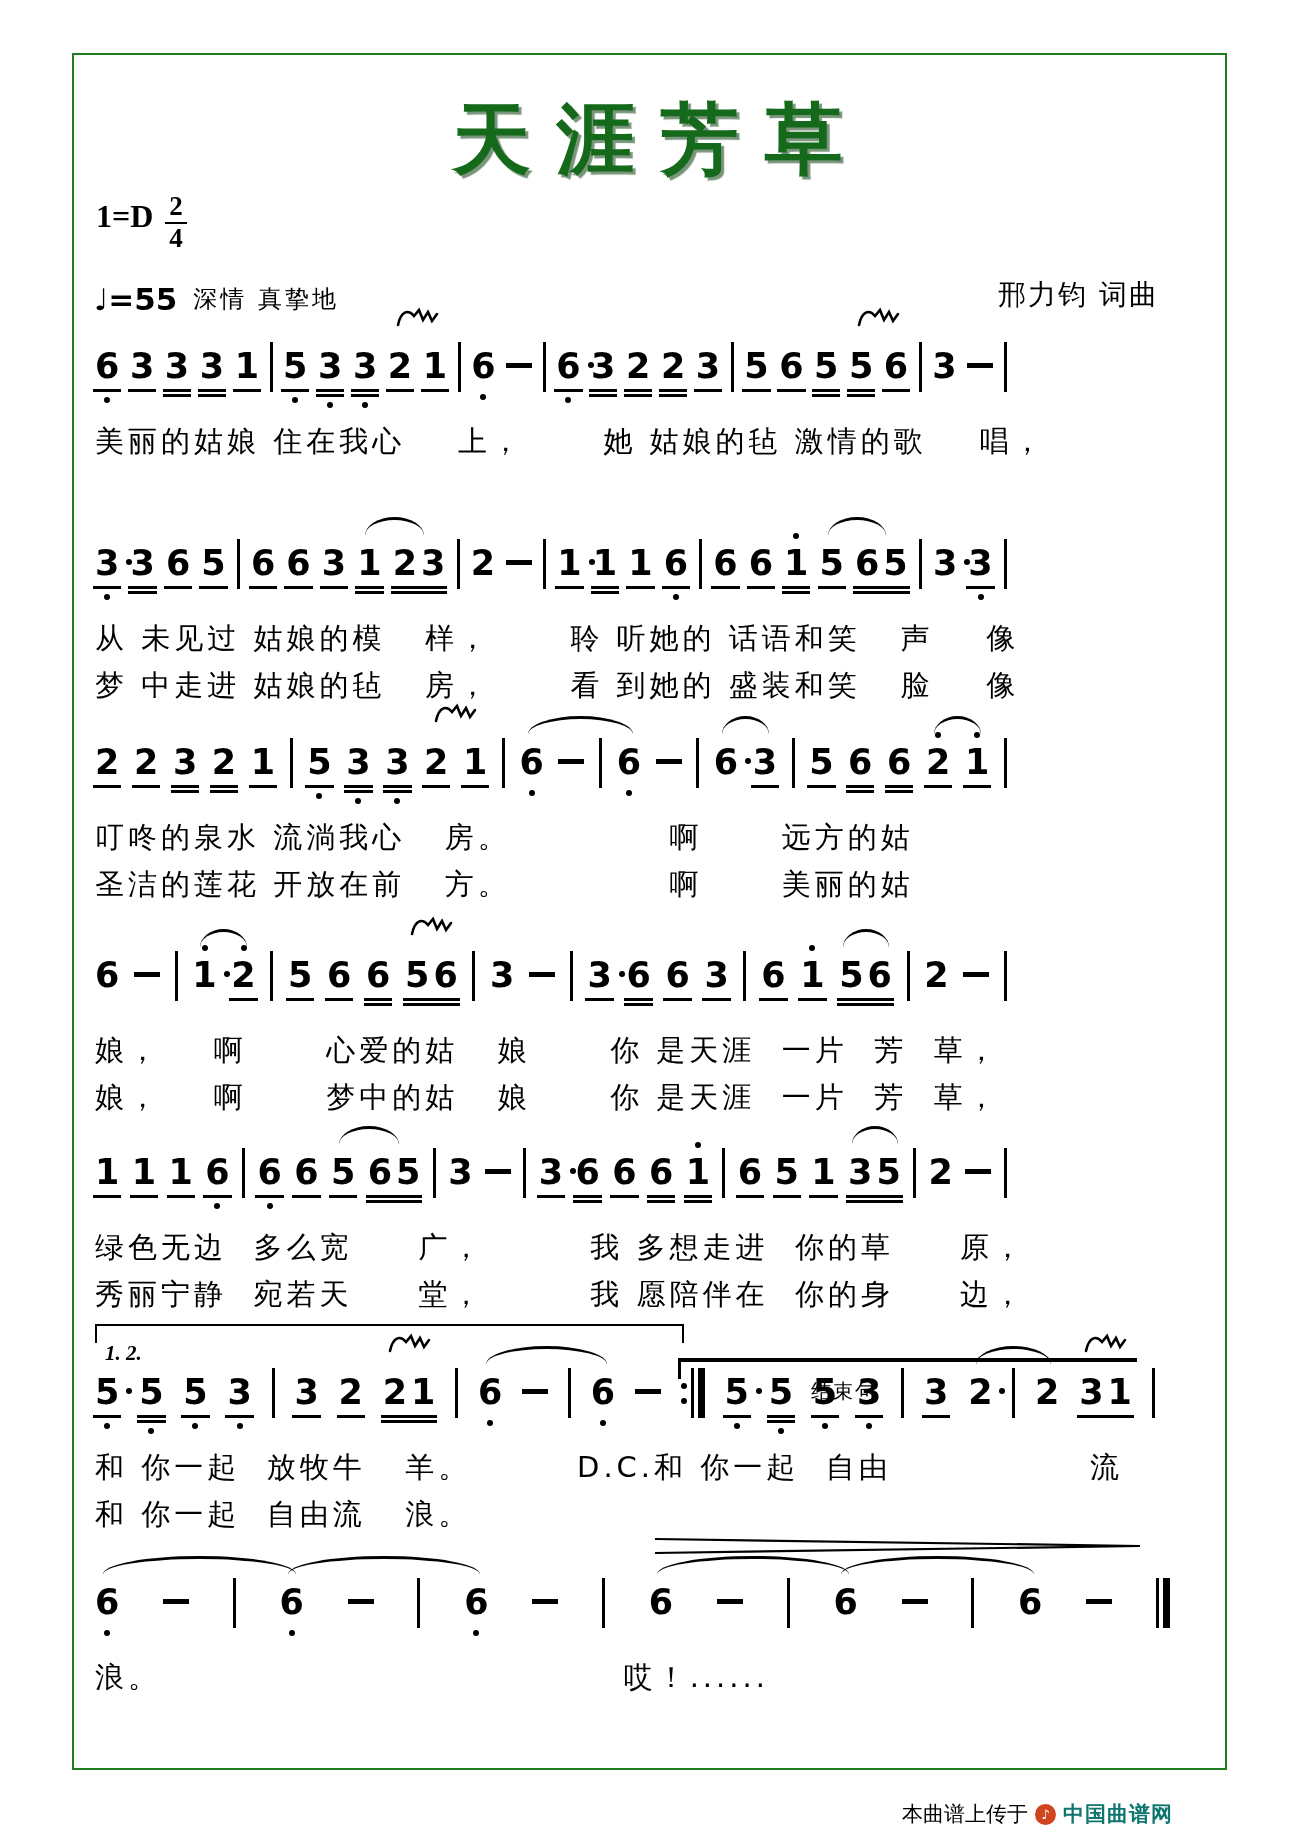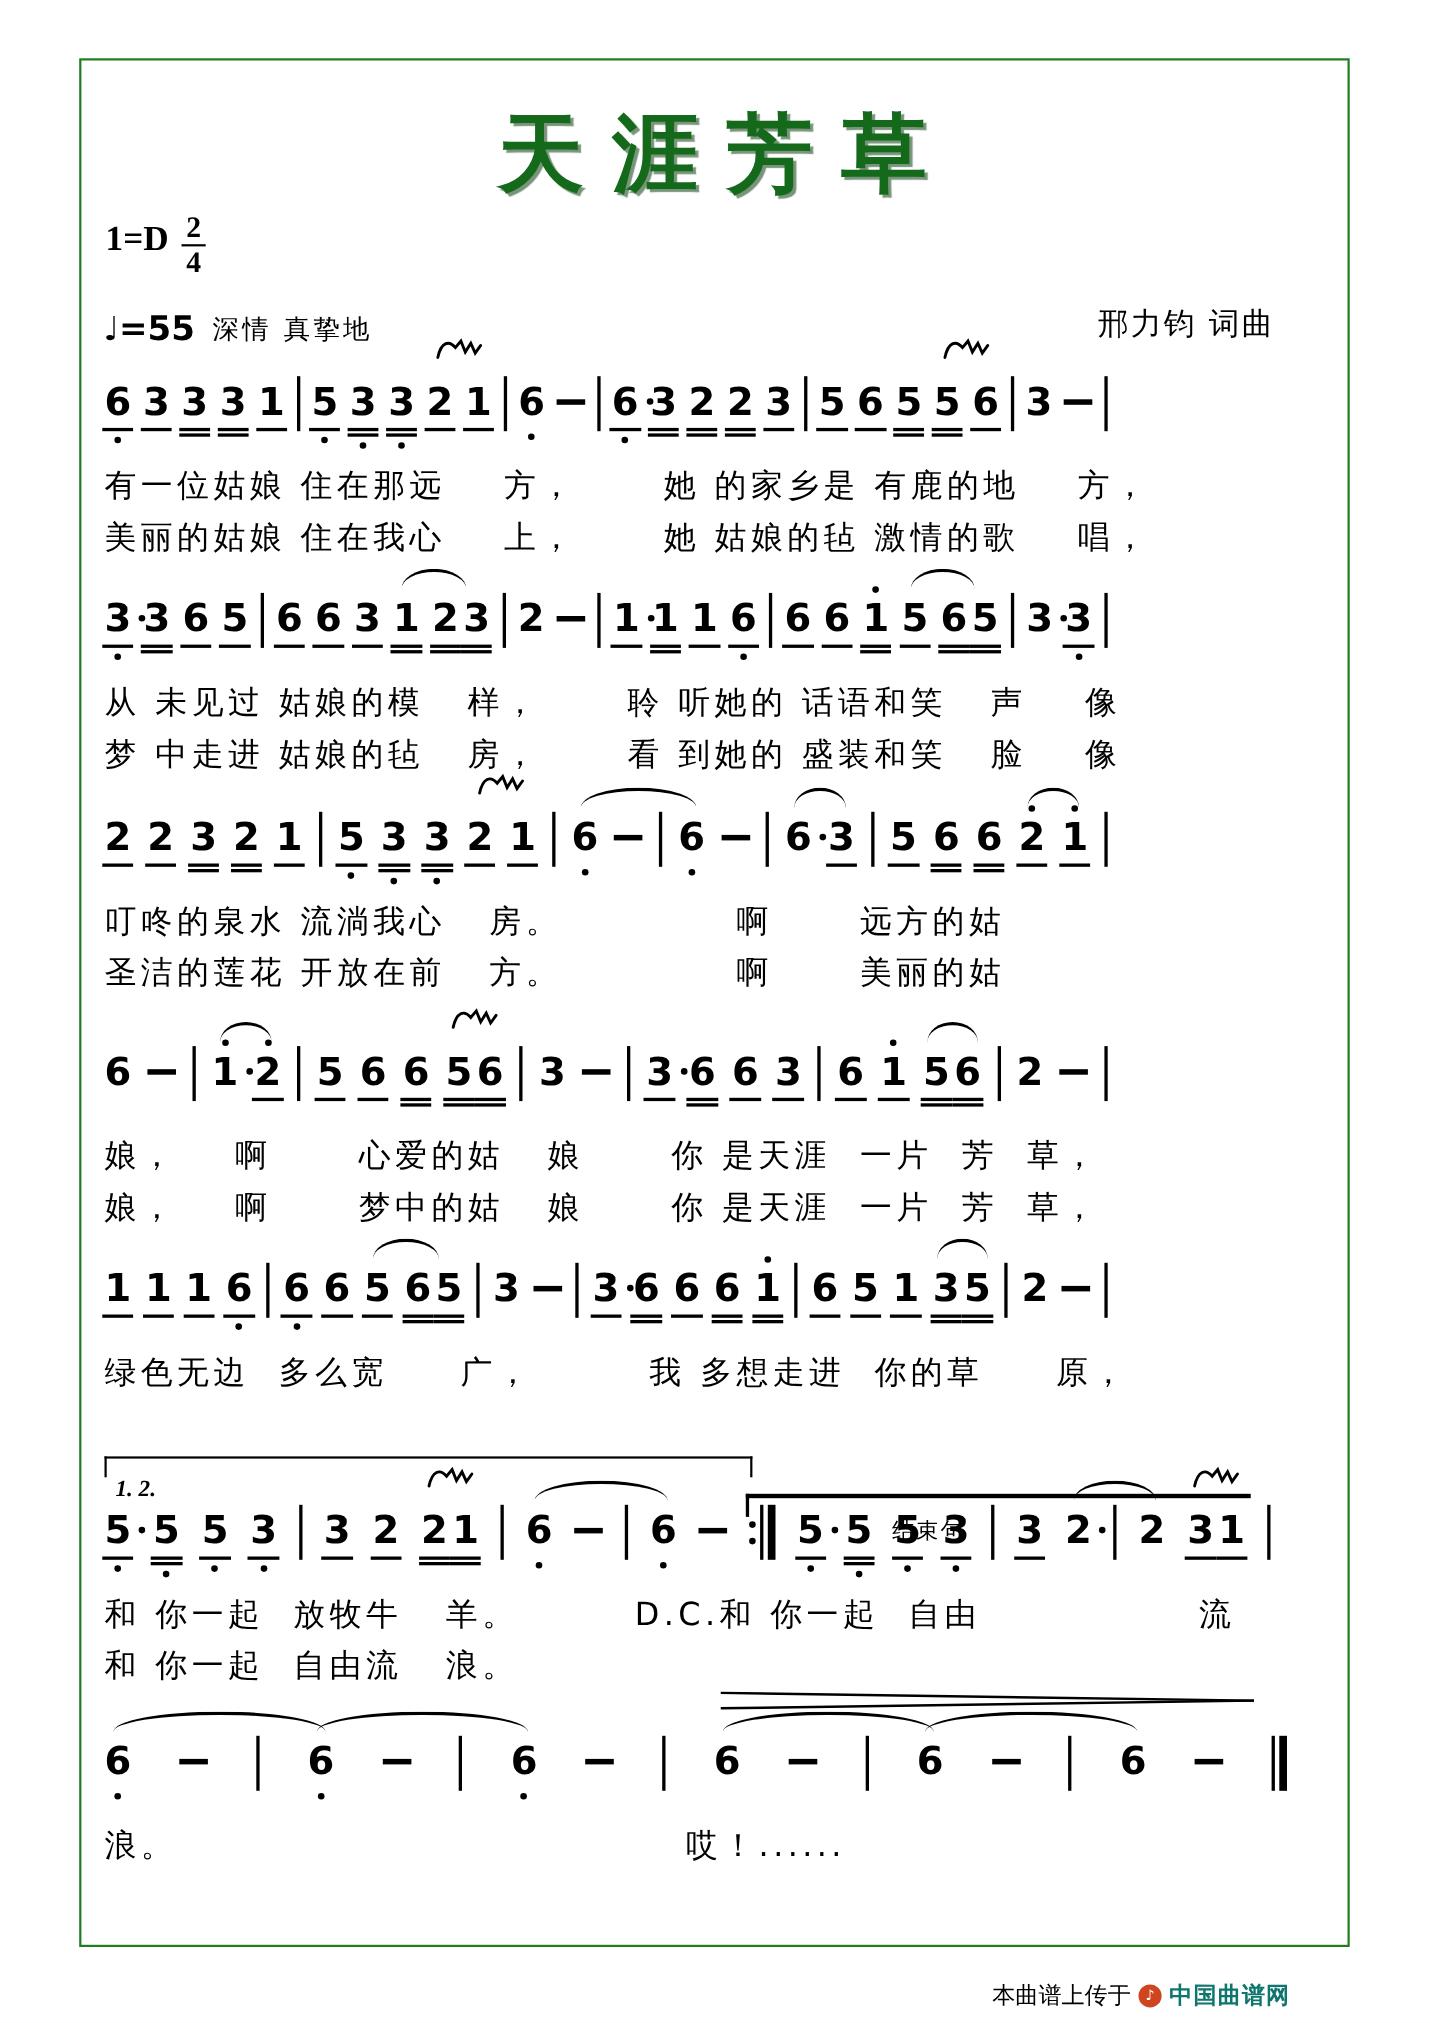--- a/index.html
+++ b/index.html
@@ -206,21 +206,20 @@
           </div>
           <div class="dash"></div>
           <div class="bar"></div>
           <div class="trill" style="left: 298.5px;"><svg width="48" height="24" viewBox="0 0 48 24" xmlns="http://www.w3.org/2000/svg">
               <path d="M4 19 C7 5 14 3 20 10 L25 4 L29 14 L34 6 L38 15 L43 8" fill="none" stroke="#000" stroke-width="2.6" stroke-linecap="round"></path>
             </svg></div>
           <div class="trill" style="left: 759.5px;"><svg width="48" height="24" viewBox="0 0 48 24" xmlns="http://www.w3.org/2000/svg">
               <path d="M4 19 C7 5 14 3 20 10 L25 4 L29 14 L34 6 L38 15 L43 8" fill="none" stroke="#000" stroke-width="2.6" stroke-linecap="round"></path>
             </svg></div>
         </div>
-        <div class="lyric">有一位姑娘 住在那远    方，      她 的家乡是 有鹿的地    方，</div>
         <div class="lyric">美丽的姑娘 住在我心    上，      她 姑娘的毡 激情的歌    唱，</div>
       </div>
       <div class="system" style="top: 543px; left: 95px; width: 912px;">
         <div class="notation">
           <div class="note has-u1">
             <span class="digit">3</span>
             <span class="ul u1"></span>
             <span class="dot lo"></span>
             <span class="aug"></span>
           </div>
@@ -655,20 +654,21 @@
           <div class="bar"></div>
           <div class="note">
             <span class="digit">2</span>
           </div>
           <div class="dash"></div>
           <div class="bar"></div>
           <div class="arc" style="left: 244px; width: 59.5px;"></div>
           <div class="arc" style="left: 756.5px; width: 46px;"></div>
         </div>
         <div class="lyric">绿色无边  多么宽     广，        我 多想走进  你的草     原，</div>
+        <div class="lyric">秀丽宁静  宛若天     堂，        我 愿陪伴在  你的身     边，</div>
       </div>
       <div class="system" style="top: 1372px; left: 95px; width: 1060px;">
         <div class="notation">
           <div class="note has-u1">
             <span class="digit">5</span>
             <span class="ul u1"></span>
             <span class="dot lo"></span>
             <span class="aug"></span>
           </div>
           <div class="note has-u2">

